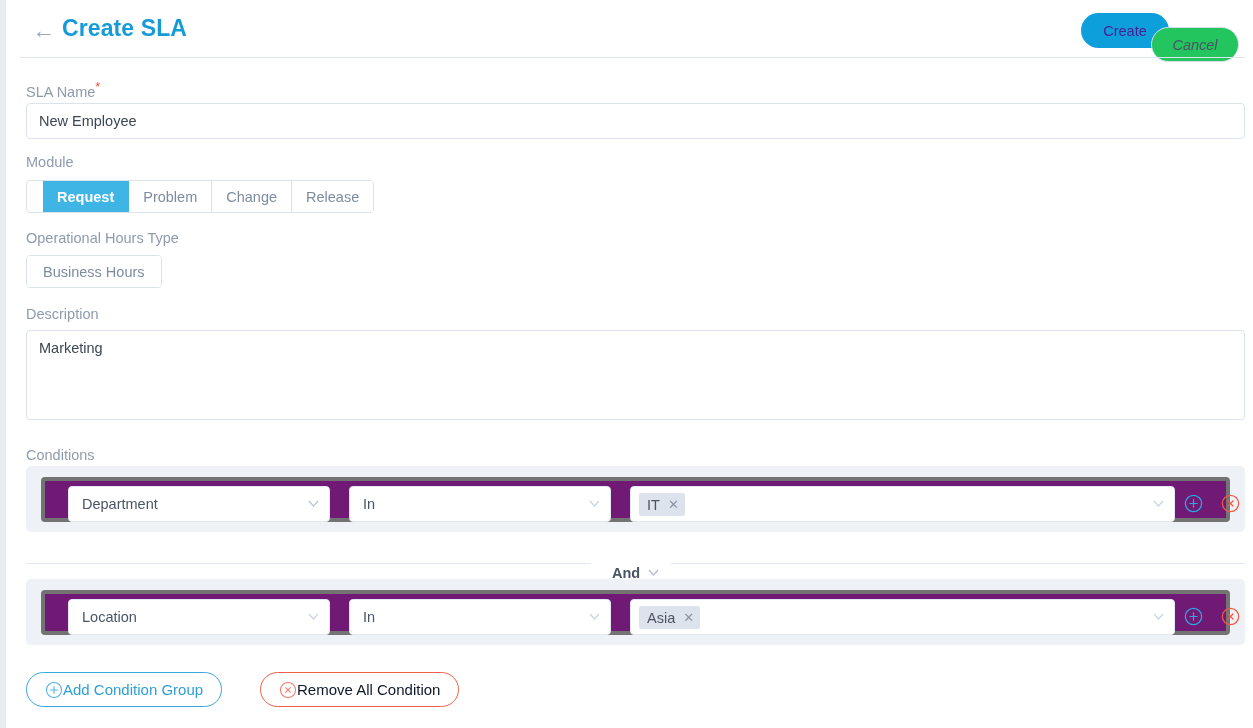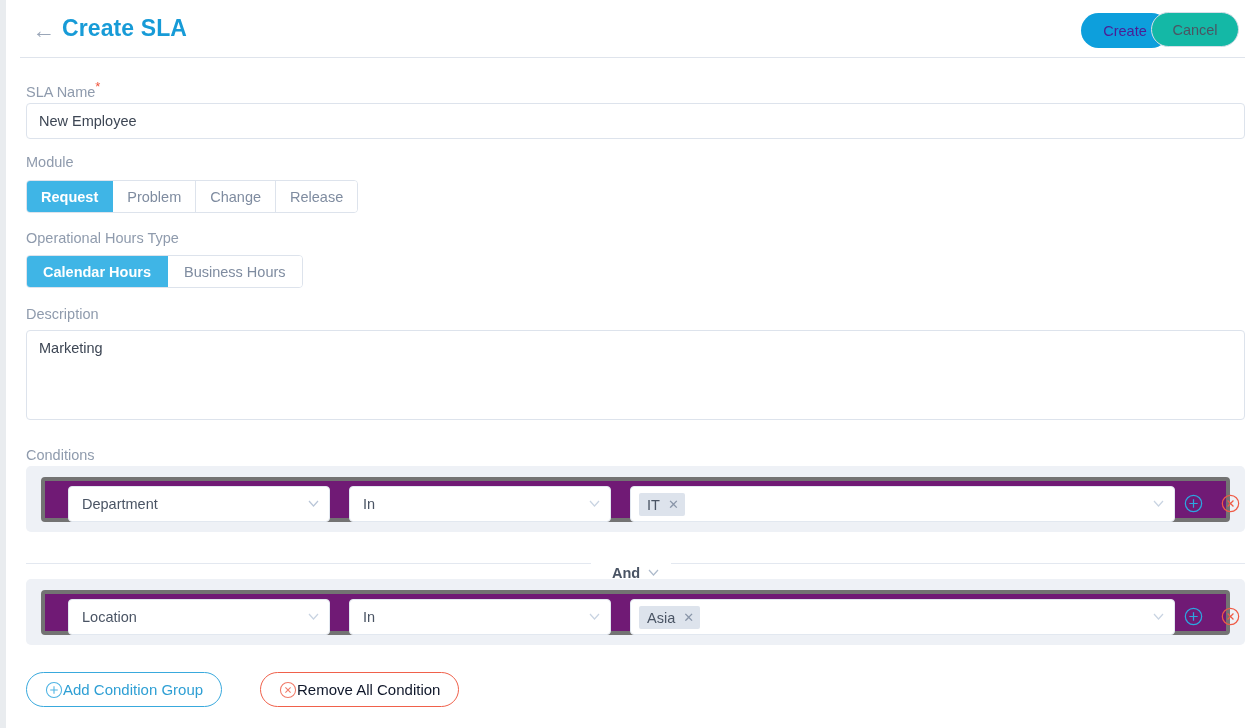--- a/index.html
+++ b/index.html
@@ -57,30 +57,31 @@
     border-radius: 18px;
     background: #0d9fdc;
     border: none;
     color: #4c1d95;
     font-size: 14.5px;
     font-family: "Liberation Sans", sans-serif;
     cursor: pointer;
   }
   .btn-cancel {
     position: absolute;
-    right: -6px; top: 12px;
+    right: -6px; top: 27px;
     width: 88px; height: 35px;
     margin-right: 20px;
     border-radius: 18px;
-    background: #14b8a6;
+    background: #22c55e;
     border: 1px solid #d8dee8;
     color: #4b5563;
     font-size: 14.5px;
     font-family: "Liberation Sans", sans-serif;
     cursor: pointer;
+    font-style: italic;
   }
 
   
   .body { position: absolute; left: 0; top: 58px; width: 1247px; }
 
   .field-label {
     position: absolute;
     font-size: 14.5px;
     color: #8f9bad;
     white-space: nowrap;
@@ -249,30 +250,29 @@
   <div class="header-underline"></div>
 
   <div class="body">
 
     <div class="field-label" style="left:20px; top:21px;">
       <span>SLA Name</span><span class="req-star">*</span>
     </div>
     <input class="text-input" style="left: 20px; top: 45px; width: 1219px;" value="New Employee">
 
     <div class="field-label" style="left:20px; top:96px;">Module</div>
-    <div class="seg" style="left:20px; top:122px;">
+    <div class="seg" style="left:20px; top:122px;padding-left:16px;">
       <div class="seg-item active">Request</div>
       <div class="seg-item">Problem</div>
       <div class="seg-item">Change</div>
       <div class="seg-item">Release</div>
     </div>
 
     <div class="field-label" style="left:20px; top:172px;">Operational Hours Type</div>
     <div class="seg" style="left:20px; top:197px;">
-      <div class="seg-item active" style="padding:0 16px;">Calendar Hours</div>
       <div class="seg-item" style="padding:0 16px;">Business Hours</div>
     </div>
 
     <div class="field-label" style="left:20px; top:248px;">Description</div>
     <textarea class="textarea" style="left: 20px; top: 272px; width: 1219px; height: 90px;">Marketing</textarea>
 
     <div class="field-label" style="left:20px; top:389px;">Conditions</div>
 
     <div class="cond-group" style="left:20px; top:408px; width:1219px; height:66px;">
       <div class="cond-card" style="left:15px; top:11px; width:1189px; height:45px;">

